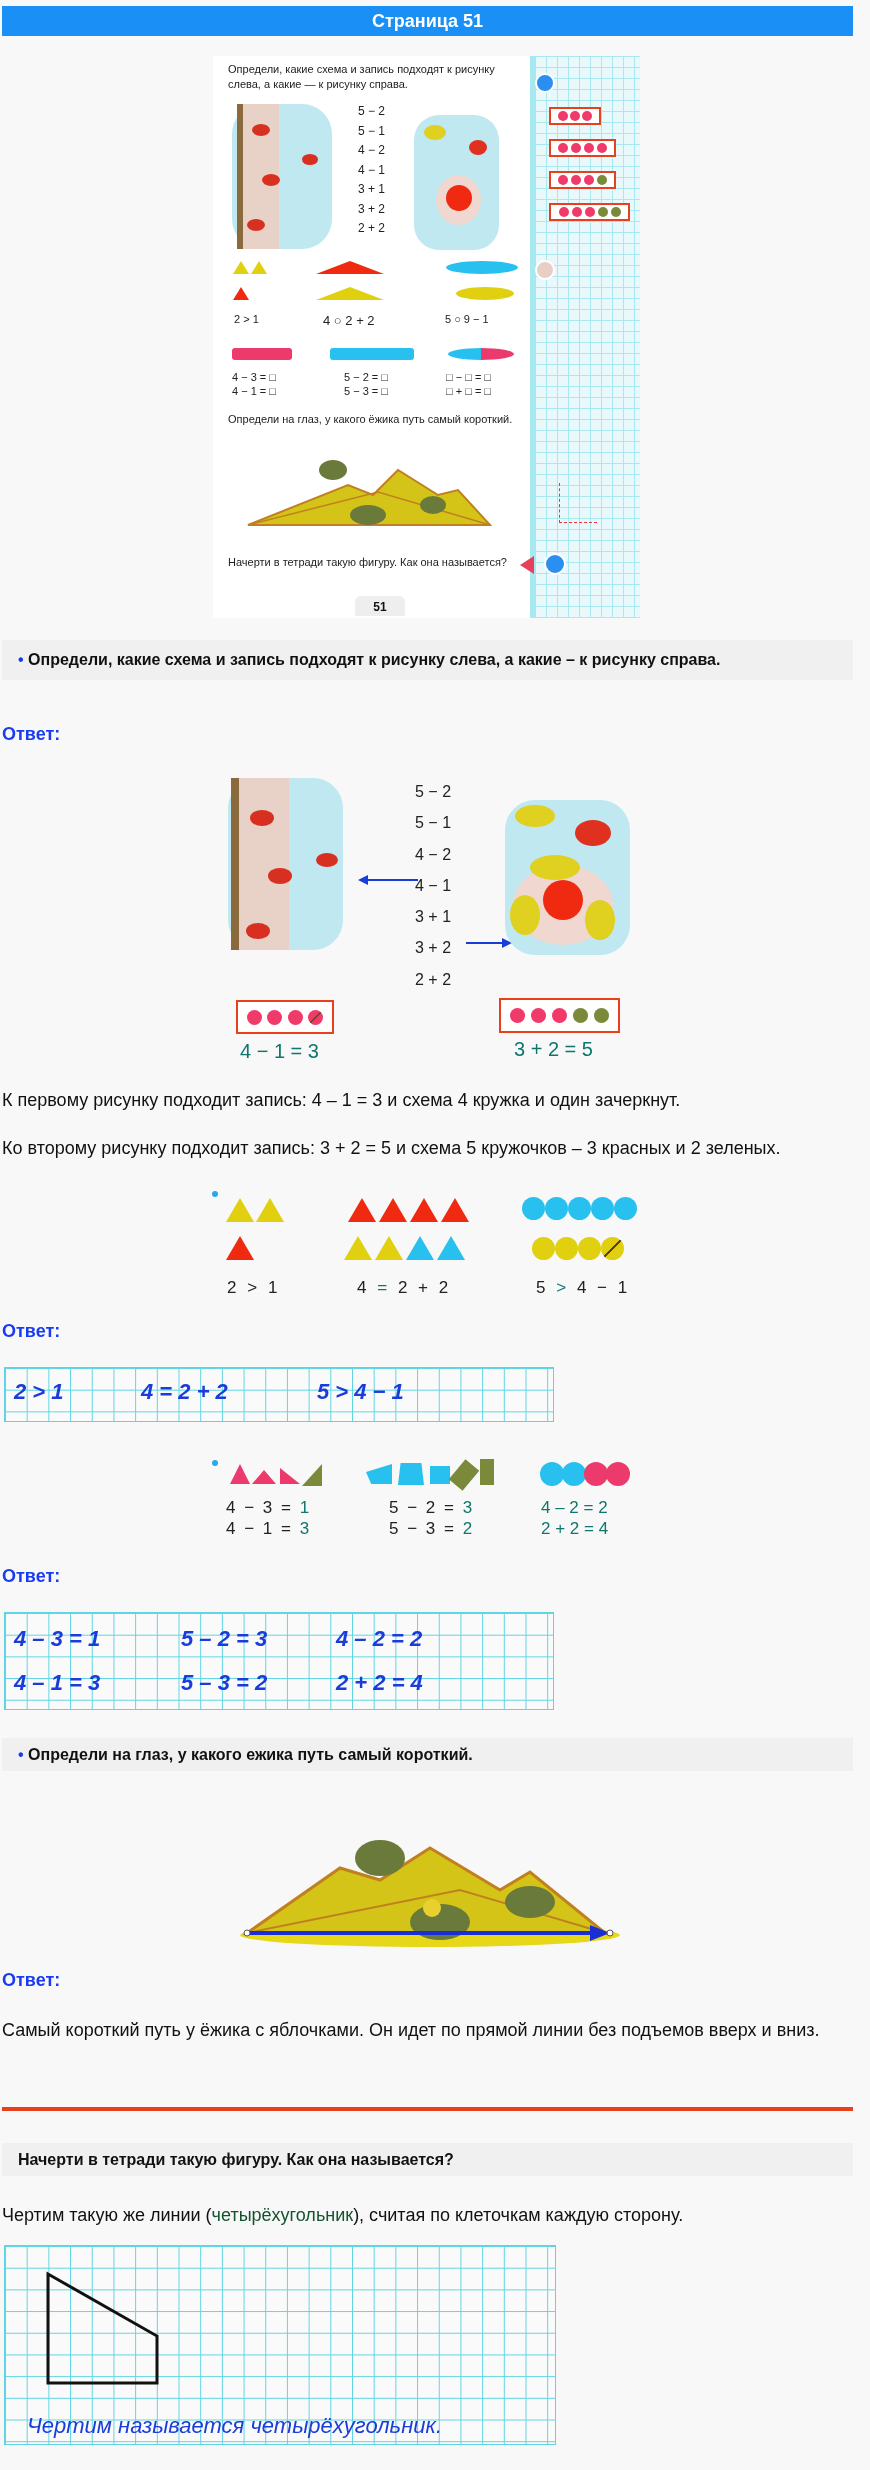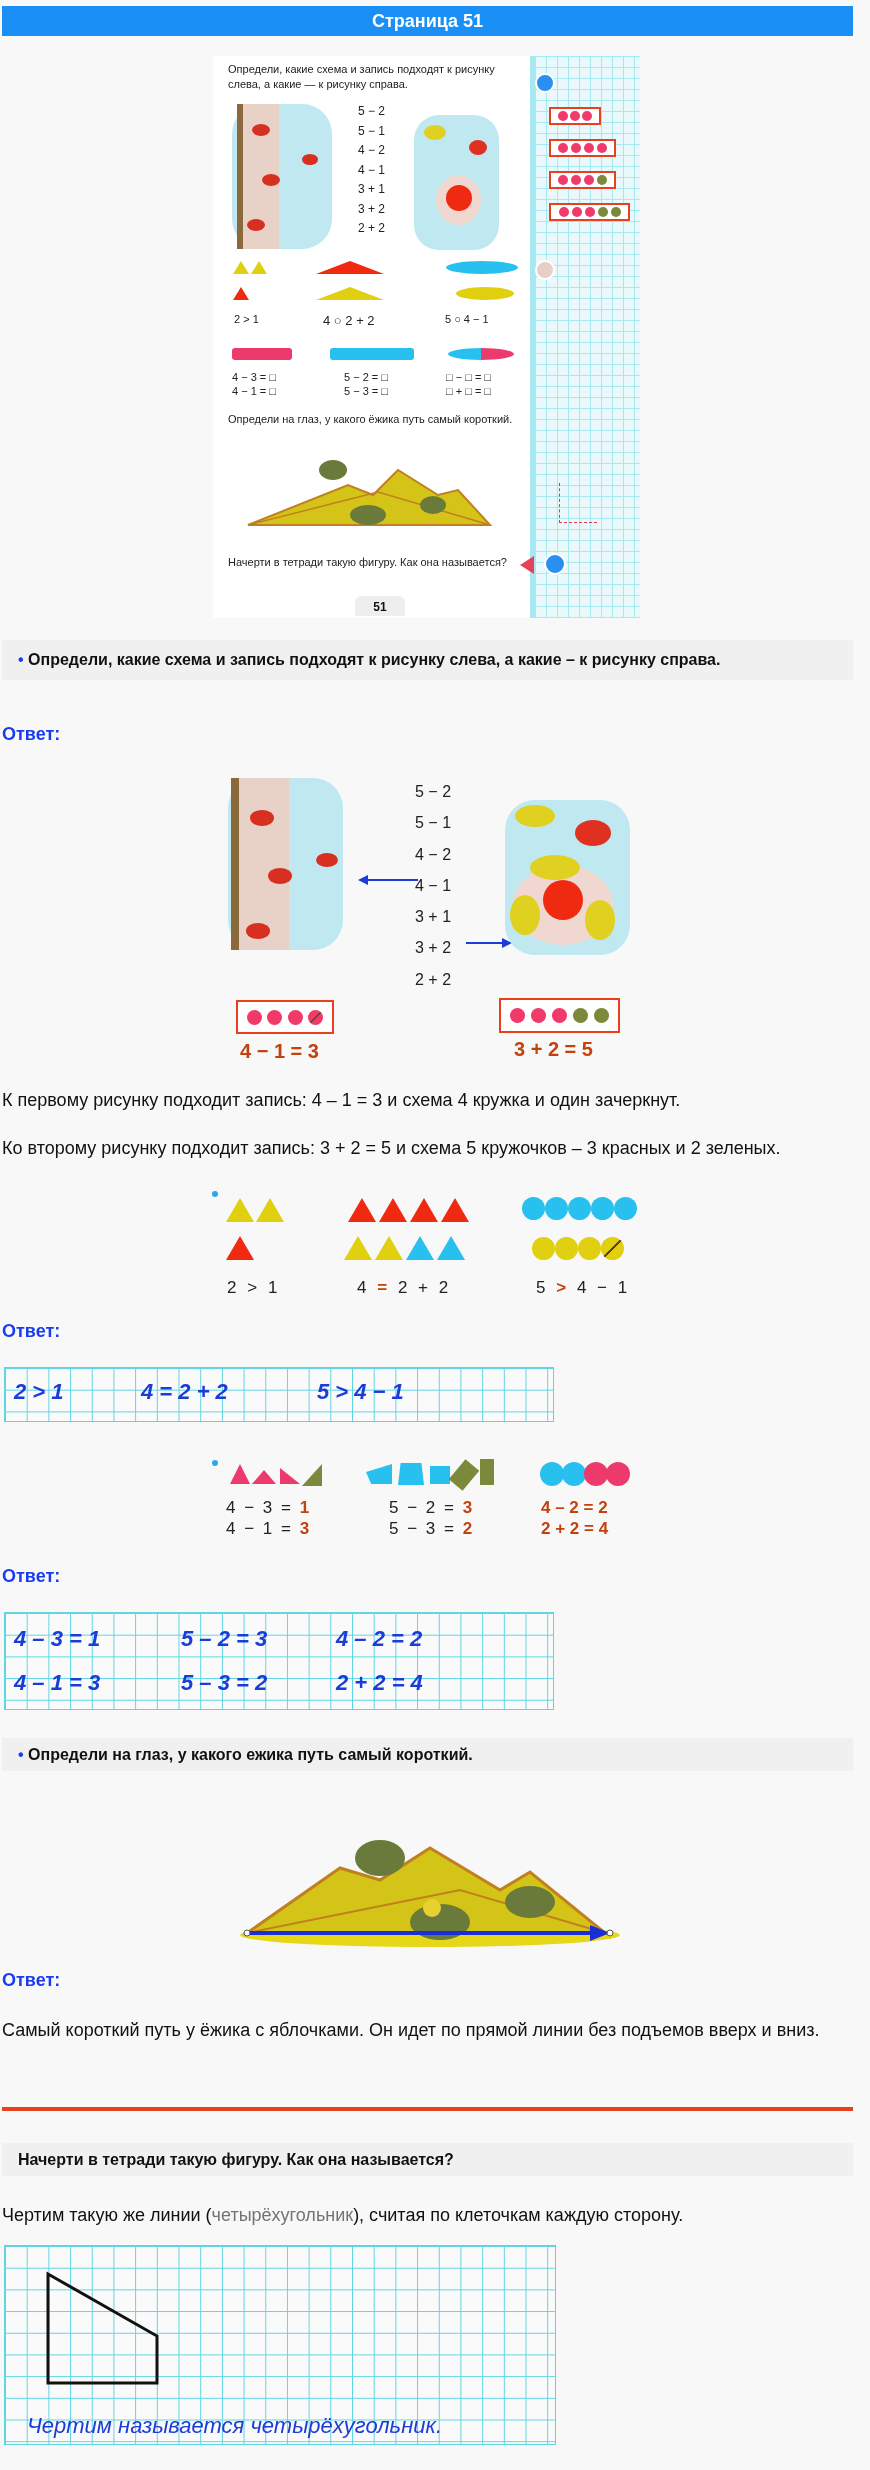--- a/index.html
+++ b/index.html
@@ -16,21 +16,21 @@
   .grid-text { color: #1a3cd8; font-weight: bold; font-style: italic; font-size: 22px; white-space: pre; }
   
   .book { left: 213px; top: 56px; width: 427px; height: 562px; background: #fff; }
   .book-margin { left: 530px; top: 56px; width: 110px; height: 562px; background-color: #e9f9fb;
     background-image: linear-gradient(#a8e9f1 1px, transparent 1px), linear-gradient(90deg, #a8e9f1 1px, transparent 1px);
     background-size: 11px 11px; border-left: 5px solid #a8e9f1; }
   .book-text { font-size: 11px; color: #222; }
   .eq { font-size: 14px; color: #222; }
   .dot { display: inline-block; border-radius: 50%; }
   .tri { width: 0; height: 0; display: inline-block; }
-  .blue-eq { color: #c2410c; font-weight: bold; }
+  .blue-eq { color: #0f766e; font-weight: normal; }
   .red-box { border: 2px solid #e8401c; background: #fff; display: flex; align-items: center; justify-content: space-around; padding: 0 6px; }
   .red-line { left: 2px; top: 2107px; width: 851px; height: 4px; background: #e8401c; }
 </style>
 </head>
 <body>
 
 <div class="abs page-header">Страница 51</div>
 
 <div class="abs book"></div>
 <div class="abs book-margin"></div>
@@ -93,21 +93,21 @@
   <span class="tri" style="position:absolute;left:5px;top:4px;border-left:8px solid transparent;border-right:8px solid transparent;border-bottom:13px solid #e0d010"></span>
   <span class="tri" style="position:absolute;left:23px;top:4px;border-left:8px solid transparent;border-right:8px solid transparent;border-bottom:13px solid #e0d010"></span>
   <span class="tri" style="position:absolute;left:5px;top:30px;border-left:8px solid transparent;border-right:8px solid transparent;border-bottom:13px solid #f02a10"></span>
   <span class="dot" style="position:absolute;left:218px;top:4px;width:72px;height:13px;background:#28c0ee"></span>
   <span class="dot" style="position:absolute;left:228px;top:30px;width:58px;height:13px;background:#e0d010"></span>
   <span class="tri" style="position:absolute;left:88px;top:4px;border-left:34px solid transparent;border-right:34px solid transparent;border-bottom:13px solid #f02a10"></span>
   <span class="tri" style="position:absolute;left:88px;top:30px;border-left:34px solid transparent;border-right:34px solid transparent;border-bottom:13px solid #e0d010"></span>
 </div>
 <div class="abs eq" style="left:234px;top:313px;font-size:11px;">2 &gt; 1</div>
 <div class="abs eq" style="left:323px;top:313px;font-size:13px;">4 ○ 2 + 2</div>
-<div class="abs eq" style="left:445px;top:313px;font-size:11px;">5 ○ 4 − 1</div>
+<div class="abs eq" style="left:445px;top:313px;font-size:11px;">5 ○ 9 − 1</div>
 
 <div class="abs" style="left:232px;top:348px;width:290px;height:14px;">
   <span class="dot" style="position:absolute;left:0;top:0;width:60px;height:12px;background:#ec3a6c;border-radius:3px"></span>
   <span class="dot" style="position:absolute;left:98px;top:0;width:84px;height:12px;background:#28c0ee;border-radius:3px"></span>
   <span class="dot" style="position:absolute;left:216px;top:0;width:66px;height:12px;background:linear-gradient(90deg,#28c0ee 50%,#ec3a6c 50%)"></span>
 </div>
 <div class="abs eq" style="left:232px;top:370px;font-size:11px;line-height:14px;">
     <div>4 − 3 = □</div>
     <div>4 − 1 = □</div>
   </div>
@@ -268,19 +268,19 @@
   <line x1="7" y1="133" x2="360" y2="133" stroke="#1a2ed8" stroke-width="4"></line>
   <polygon points="370,133 350,125 350,141" fill="#1a2ed8"></polygon>
   <circle cx="7" cy="133" r="3" fill="#fff" stroke="#555"></circle>
   <circle cx="370" cy="133" r="3" fill="#fff" stroke="#555"></circle>
 </svg>
 <div class="abs answer-label" style="top:1970px;">Ответ:</div>
 <div class="abs para" style="top:2014px;width:840px;">Самый короткий путь у ёжика с яблочками. Он идет по прямой линии без подъемов вверх и вниз.</div>
 <div class="abs red-line"></div>
 
 <div class="abs task-box" style="top:2143px;height:33px;line-height:25px;"><span>Начерти в тетради такую фигуру. Как она называется?</span></div>
-<div class="abs para" style="top:2199px;"><span>Чертим такую же линии (</span><span style="color:#737373">четырёхугольник</span><span>), считая по клеточкам каждую сторону.</span></div>
+<div class="abs para" style="top:2199px;"><span>Чертим такую же линии (</span><span style="color:#14532d">четырёхугольник</span><span>), считая по клеточкам каждую сторону.</span></div>
 <div class="abs grid" style="left:4px;top:2245px;width:552px;height:200px;">
   <svg class="abs" style="left:0;top:0;" width="552" height="200">
     <polygon points="43,28 43,137 152,137 152,90" fill="none" stroke="#111" stroke-width="3"></polygon>
   </svg>
   <div class="abs" style="left:22px;top:167px;color:#1a3cd8;font-style:italic;font-size:22px;white-space:nowrap;">Чертим называется четырёхугольник.</div>
 </div>
 
 </body></html>

